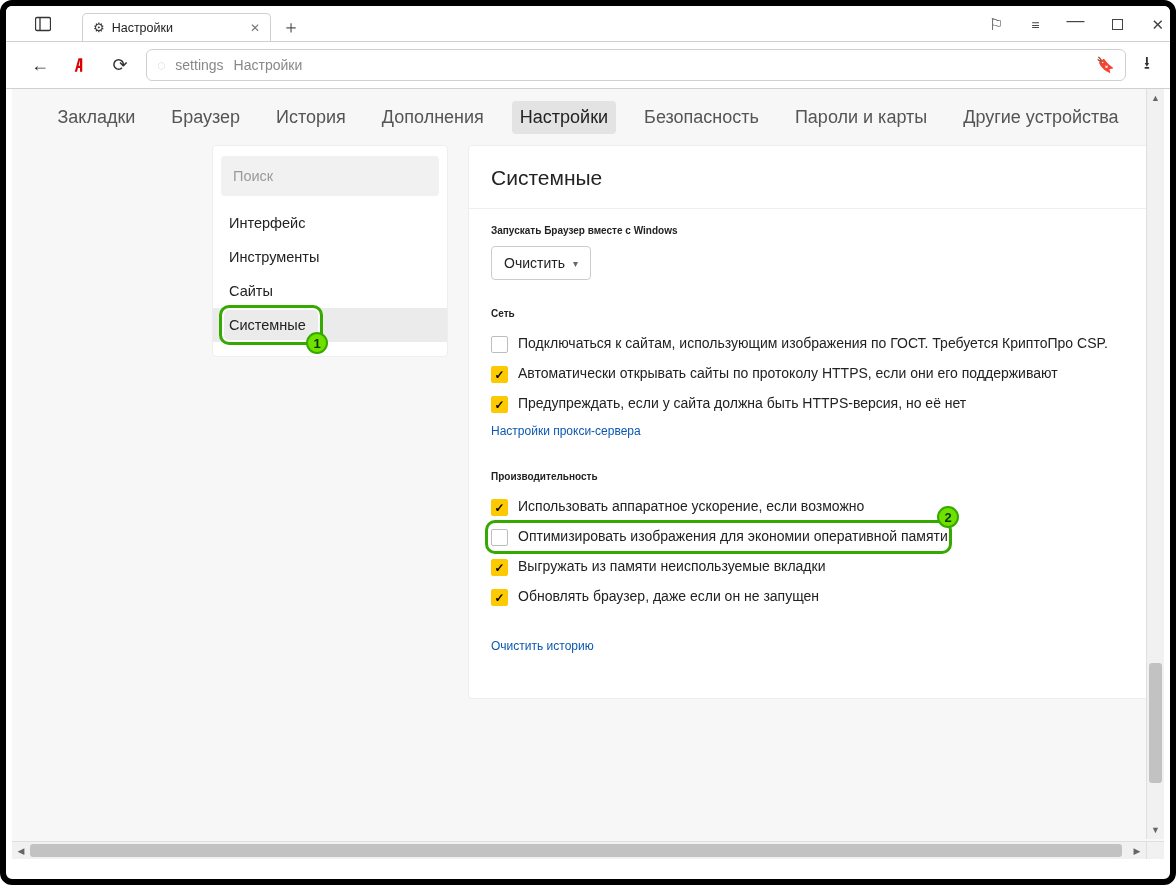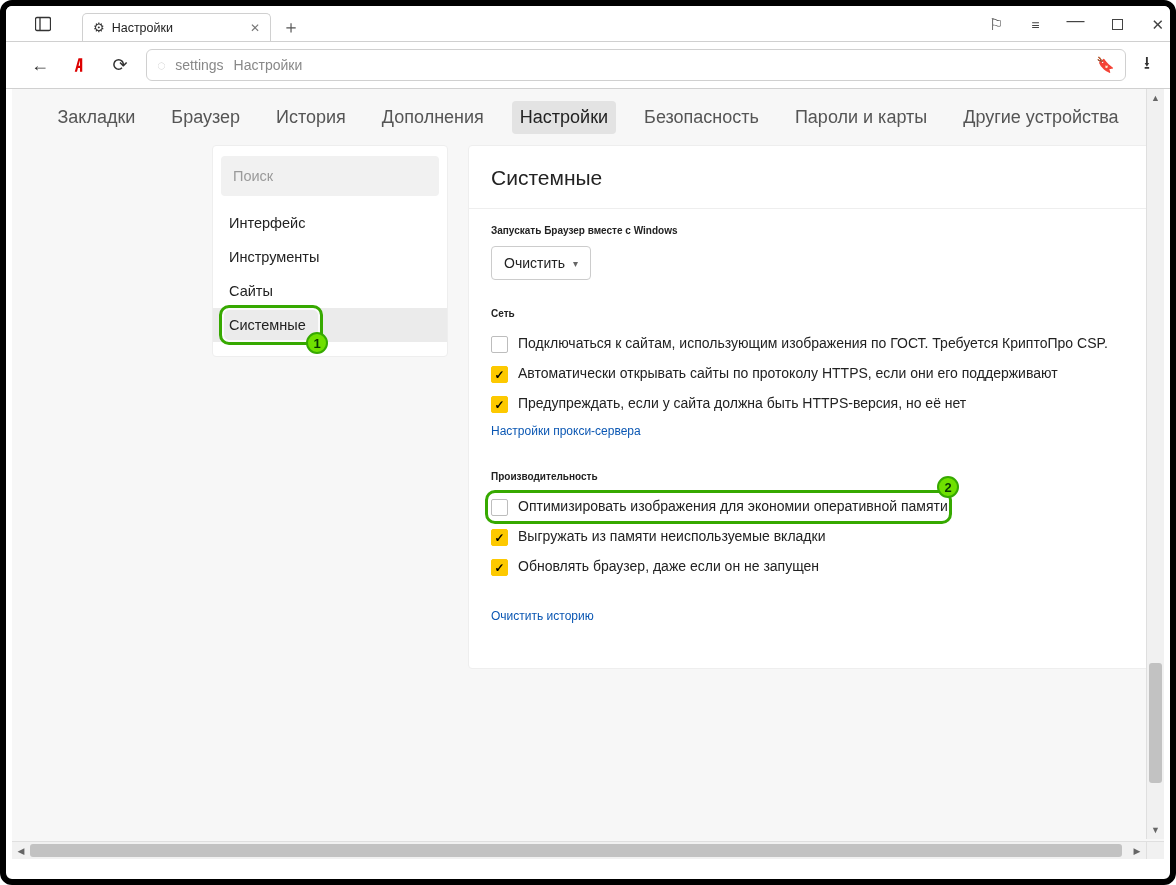--- a/index.html
+++ b/index.html
@@ -357,20 +357,24 @@
           <span>Автоматически открывать сайты по протоколу HTTPS, если они его поддерживают</span>
         </div>
         <div class="row">
           <div class="cbox checked"></div>
           <span>Предупреждать, если у сайта должна быть HTTPS-версия, но её нет</span>
         </div>
         <a class="link">Настройки прокси-сервера</a><br>
 
         <h2>Производительность</h2>
         <div class="row">
+          <div class="cbox checked"></div>
+          <span>Использовать аппаратное ускорение, если возможно</span>
+        </div>
+        <div class="row">
           <div class="cbox"></div>
           <span>Оптимизировать изображения для экономии оперативной памяти</span>
 
           <div class="hi-border" style="left:-6px; right:183px; top:-2px; bottom:-2px;"></div>
           <div class="hi-badge" style="right:176px; top:-16px;">
                 <span>2</span>
               </div>
         </div>
         <div class="row">
           <div class="cbox checked"></div>

